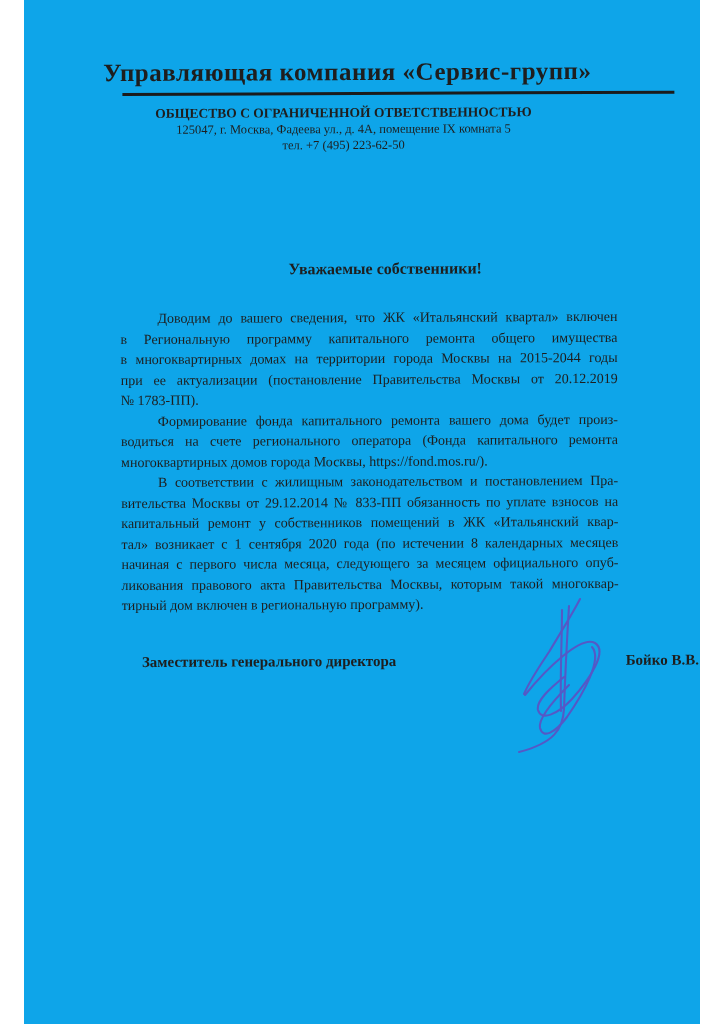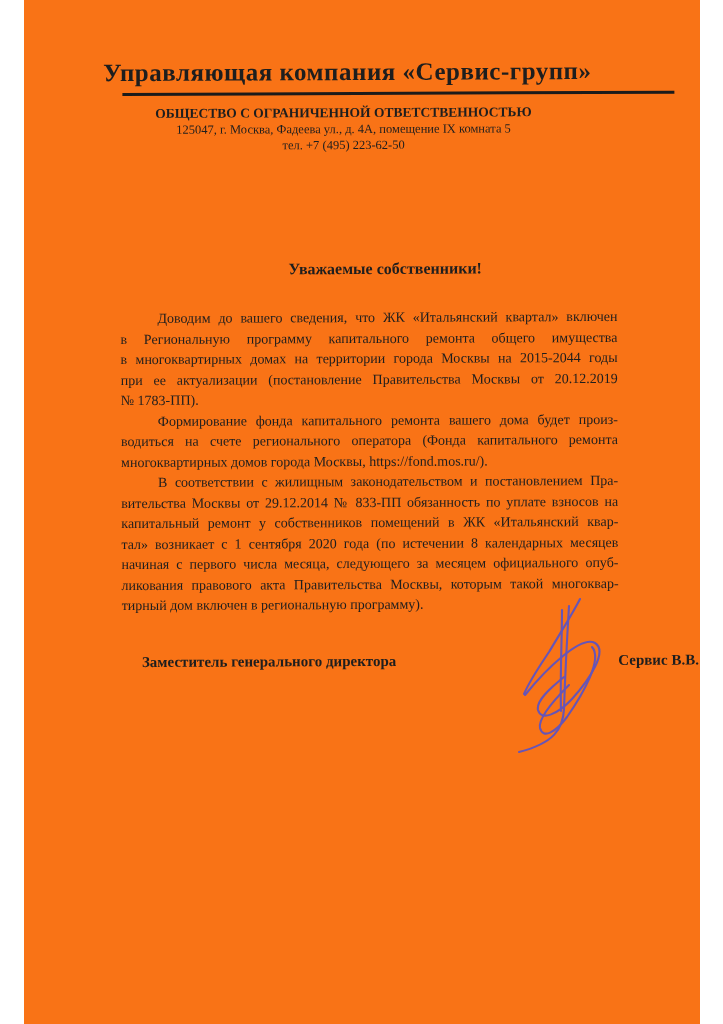--- a/index.html
+++ b/index.html
@@ -5,21 +5,21 @@
   html, body {
     margin: 0;
     padding: 0;
     background: #ffffff;
   }
   .page {
     position: relative;
     width: 676px;
     height: 1024px;
     margin: 0 auto;
-    background: #f97316;
+    background: #0ea5e9;
     overflow: hidden;
     font-family: "Liberation Serif", "DejaVu Serif", serif;
     color: #1e1e1e;
   }
   .skew {
     transform: rotate(-0.25deg);
     transform-origin: 50% 0;
   }
 
   
@@ -143,21 +143,21 @@
         <div class="jline">капитальный ремонт у собственников помещений в ЖК «Итальянский квар-</div>
         <div class="jline">тал» возникает с 1 сентября 2020 года (по истечении 8 календарных месяцев</div>
         <div class="jline">начиная с первого числа месяца, следующего за месяцем официального опуб-</div>
         <div class="jline">ликования правового акта Правительства Москвы, которым такой многоквар-</div>
         <div class="jline plast">тирный дом включен в региональную программу).</div>
       </div>
     </div>
 
     <div class="sig-row">
       <span>Заместитель генерального директора</span>
-      <span>Сервис В.В.</span>
+      <span>Бойко В.В.</span>
     </div>
 
   </div>
 
   <div class="sig-ink">
     <svg viewBox="0 0 118 166" xmlns="http://www.w3.org/2000/svg" fill="none" stroke="#5b53c4" stroke-width="2.1" stroke-linecap="round" stroke-linejoin="round" opacity="0.92">
       <path d="M 78 2 C 72 14, 62 30, 47 55 C 37 70, 28 83, 22 97"></path>
       <path d="M 67 9 C 65 42, 63 82, 62 112 C 61 132, 52 146, 17 155"></path>
       <path d="M 60 13 C 60 42, 58 78, 59 114"></path>
       <path d="M 23 98 C 44 72, 79 38, 93 46 C 106 54, 88 82, 70 102 C 55 118, 39 124, 36 113 C 34 104, 47 92, 62 80"></path>

